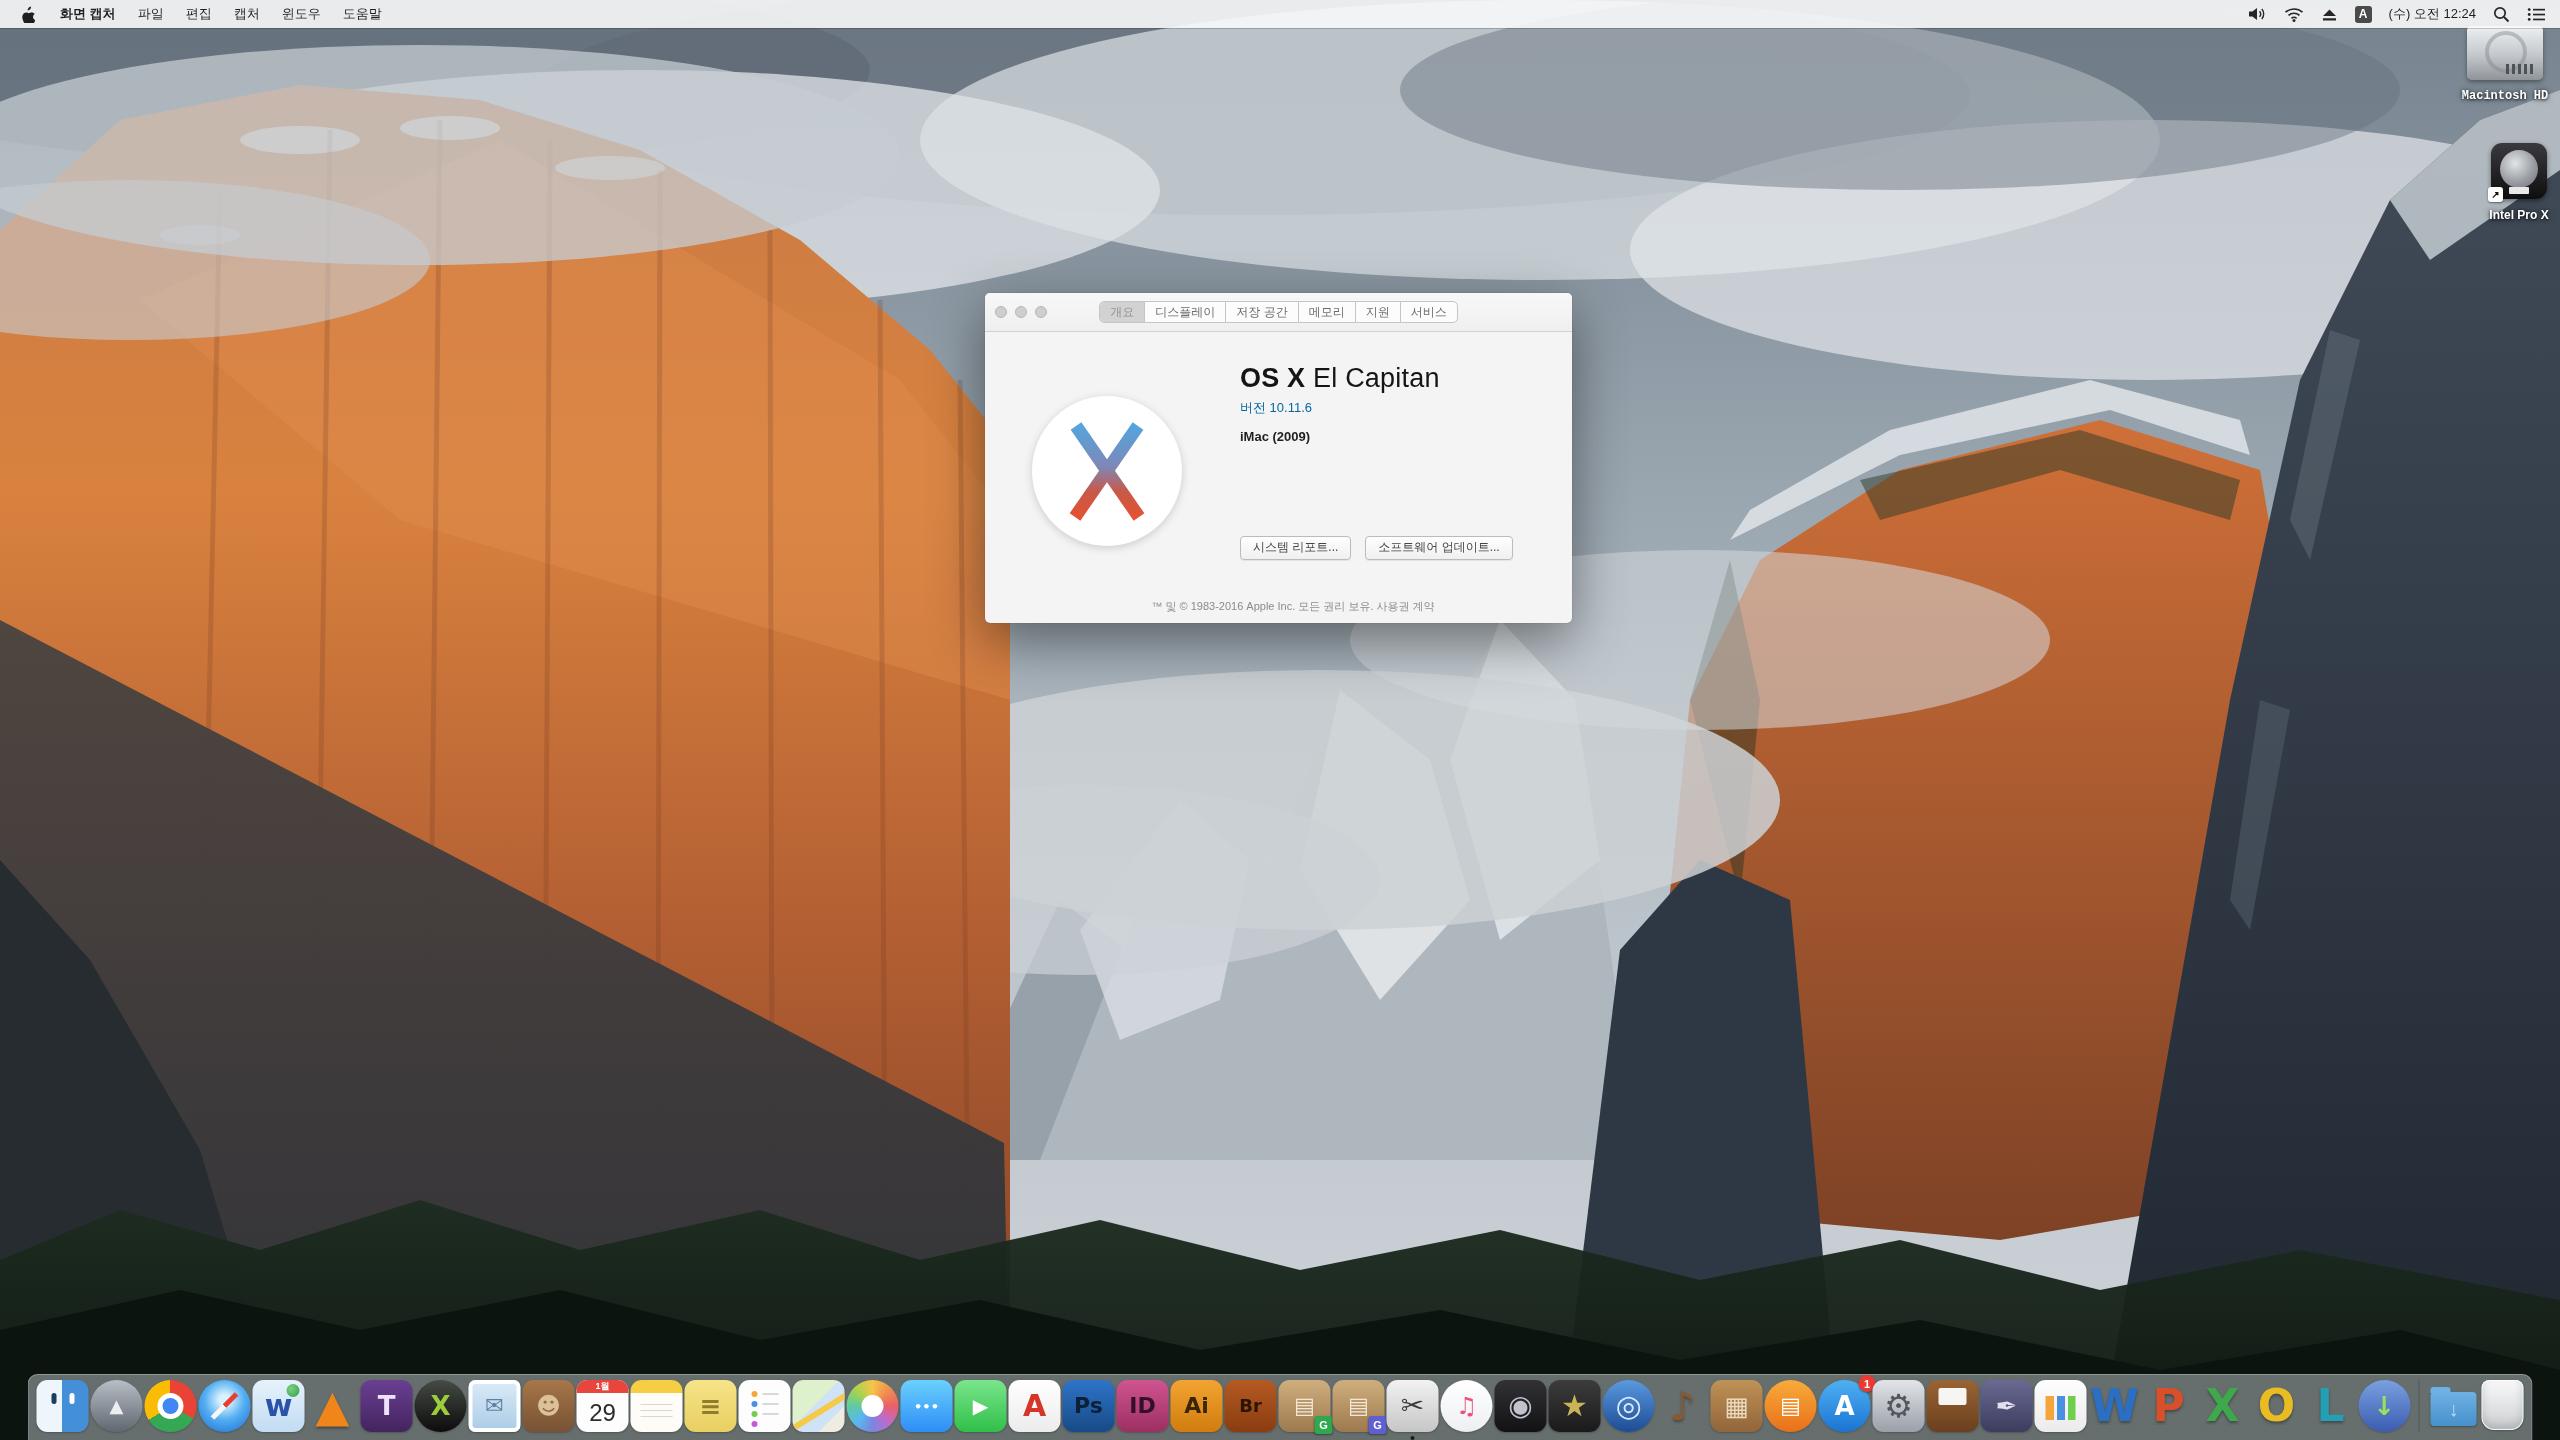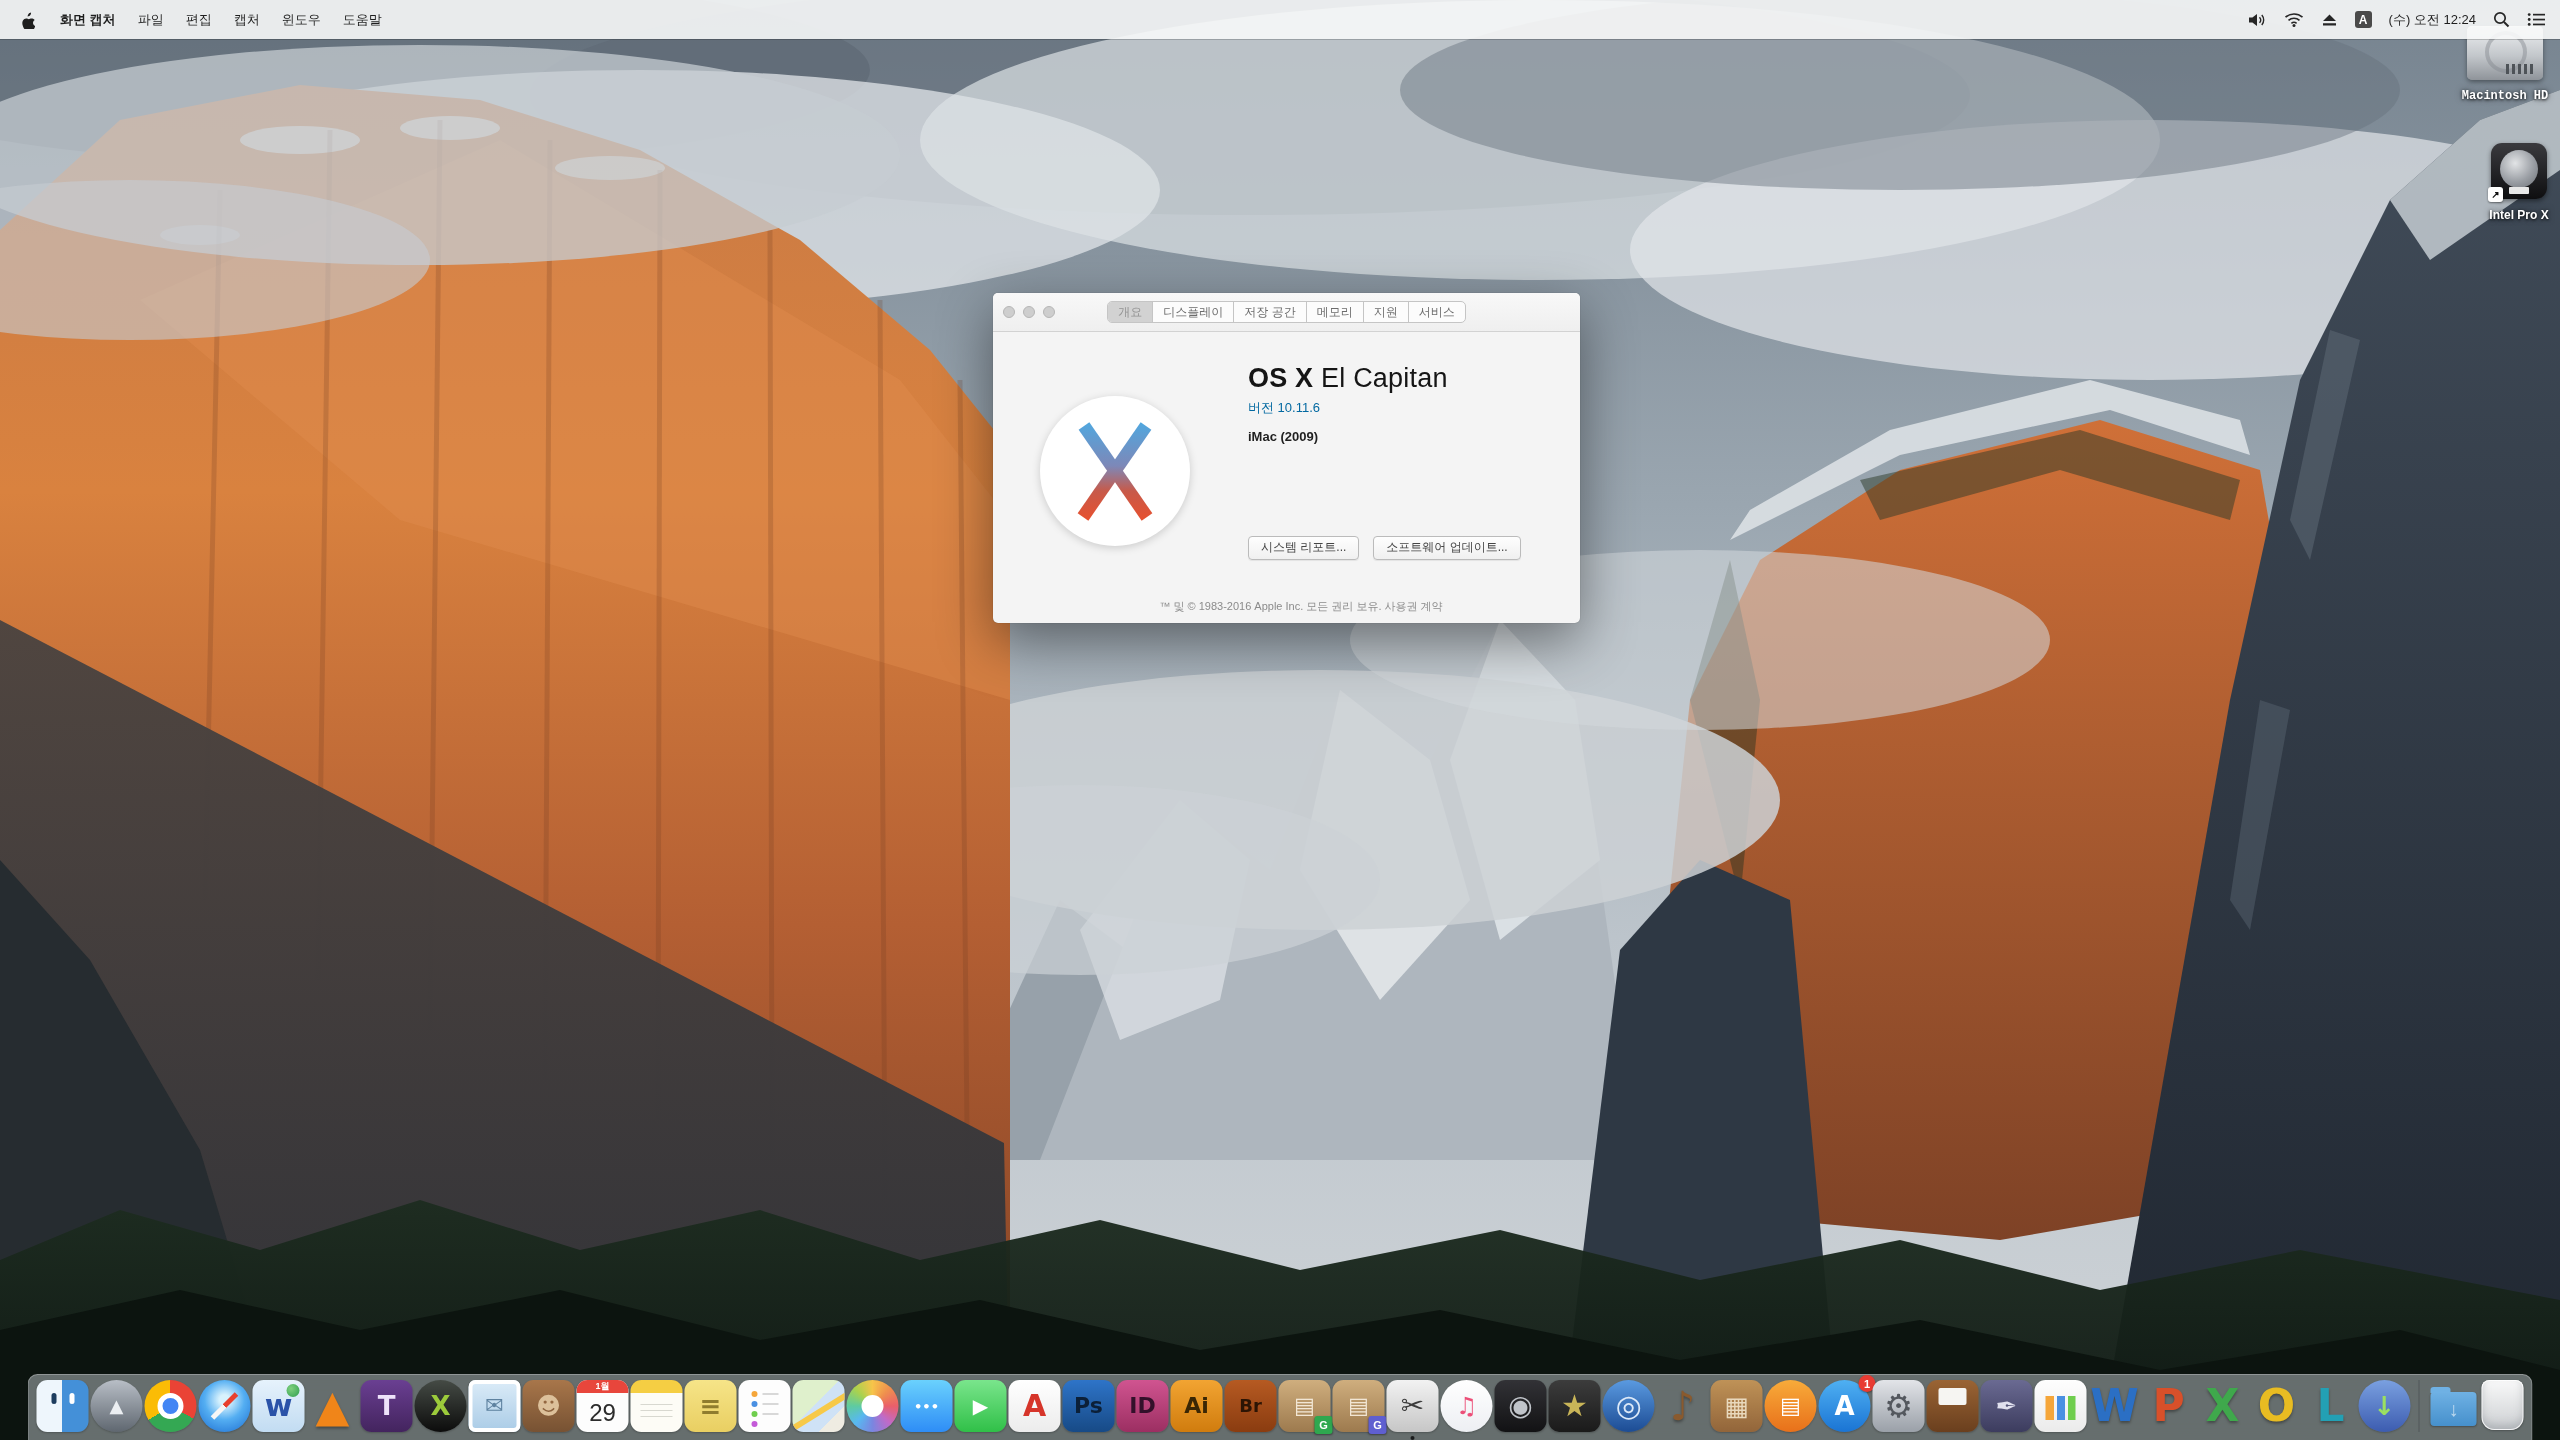--- a/index.html
+++ b/index.html
@@ -1,21 +1,21 @@
 <!DOCTYPE html>
 <html><head>
 <meta charset="utf-8">
 <style>
   html,body{margin:0;padding:0;width:2560px;height:1440px;overflow:hidden;
     font-family:"Liberation Sans",sans-serif;-webkit-font-smoothing:antialiased;}
   .desktop{position:absolute;inset:0;overflow:hidden;}
   .wallpaper{position:absolute;inset:0;}
 
   
-  .menu-bar{position:absolute;top:0;left:0;right:0;height:39px;z-index:60;
+  .menu-bar{position:absolute;top:0;left:0;right:0;height:28px;z-index:60;
     background:rgba(247,248,248,.9);box-shadow:0 1px 0 rgba(0,0,0,.18);
     display:flex;align-items:center;font-size:13px;color:#1e1e1e;}
   .menu-left{display:flex;align-items:center;padding-left:16px;}
   .apple-wrap{padding:0 14px 0 4px;display:flex;align-items:center;}
   .menu-item{padding:0 11px;height:28px;line-height:28px;white-space:nowrap;}
   .menu-item.app-name{font-weight:bold;}
   .menu-right{margin-left:auto;display:flex;align-items:center;gap:17px;padding-right:14px;}
   .status-icon{display:flex;align-items:center;}
   .input-badge{width:17px;height:17px;background:#4a4a4a;border-radius:3px;color:#fff;
     font-size:12px;font-weight:bold;display:flex;align-items:center;justify-content:center;}
@@ -37,21 +37,21 @@
   .logic-body::before{content:'';position:absolute;left:9px;top:7px;width:38px;height:38px;border-radius:50%;
     background:radial-gradient(circle at 40% 35%,#e2e4e6,#9a9ea4 55%,#6a6e74);}
   .logic-body::after{content:'';position:absolute;left:18px;bottom:5px;width:20px;height:7px;background:#e8e8e8;border-radius:1px;}
   .alias-arrow{position:absolute;left:-3px;bottom:-3px;width:15px;height:15px;background:#fff;border-radius:3px;
     display:flex;align-items:center;justify-content:center;font-size:10px;font-weight:bold;color:#111;
     box-shadow:0 1px 2px rgba(0,0,0,.45);}
 
   
   .window{position:absolute;left:985px;top:293px;width:587px;height:330px;background:#f4f4f4;
     border-radius:5px;z-index:40;
-    box-shadow:0 0 1px rgba(0,0,0,.4),0 18px 55px rgba(0,0,0,.45);margin-left:8px;}
+    box-shadow:0 0 1px rgba(0,0,0,.4),0 18px 55px rgba(0,0,0,.45);}
   .titlebar{height:38px;border-bottom:1px solid #d2d2d2;border-radius:5px 5px 0 0;
     background:linear-gradient(#f8f8f8,#efefef);position:relative;
     display:flex;align-items:center;justify-content:center;}
   .lights{position:absolute;left:10px;top:13px;display:flex;gap:8px;}
   .light{width:12px;height:12px;border-radius:50%;background:#cecece;border:1px solid #b6b6b6;box-sizing:border-box;}
   .tabs{display:flex;border:1px solid #c5c5c5;border-radius:5px;overflow:hidden;height:20px;font-size:12px;background:#fcfcfc;}
   .tab{padding:0 10px;line-height:20px;color:#6c6c6c;border-right:1px solid #c5c5c5;white-space:nowrap;}
   .tab:last-child{border-right:none;}
   .tab.selected{background:#d2d2d2;color:#939393;}
   .logo-circle{position:absolute;left:47px;top:103px;width:150px;height:150px;border-radius:50%;background:#fff;

